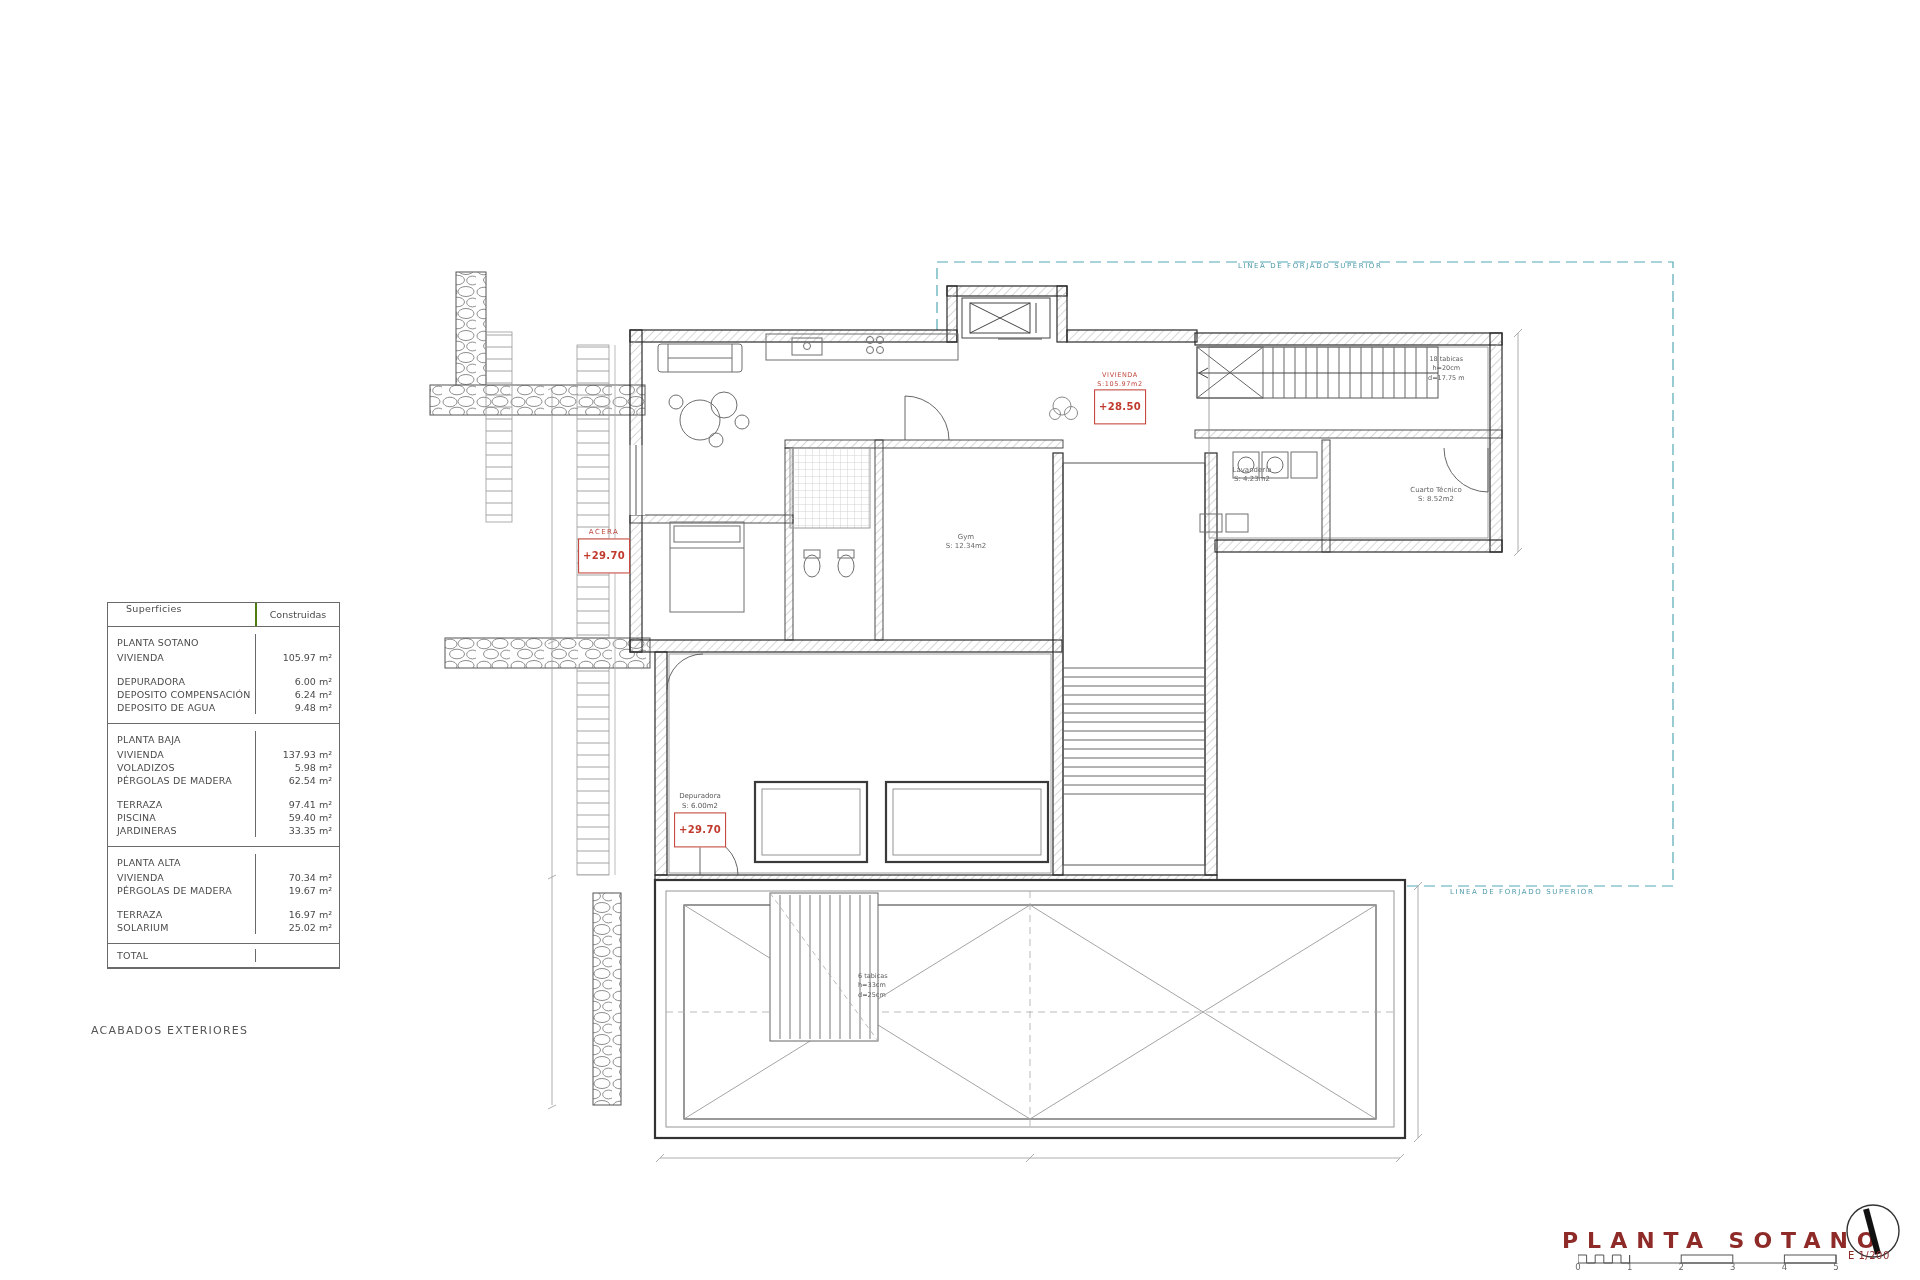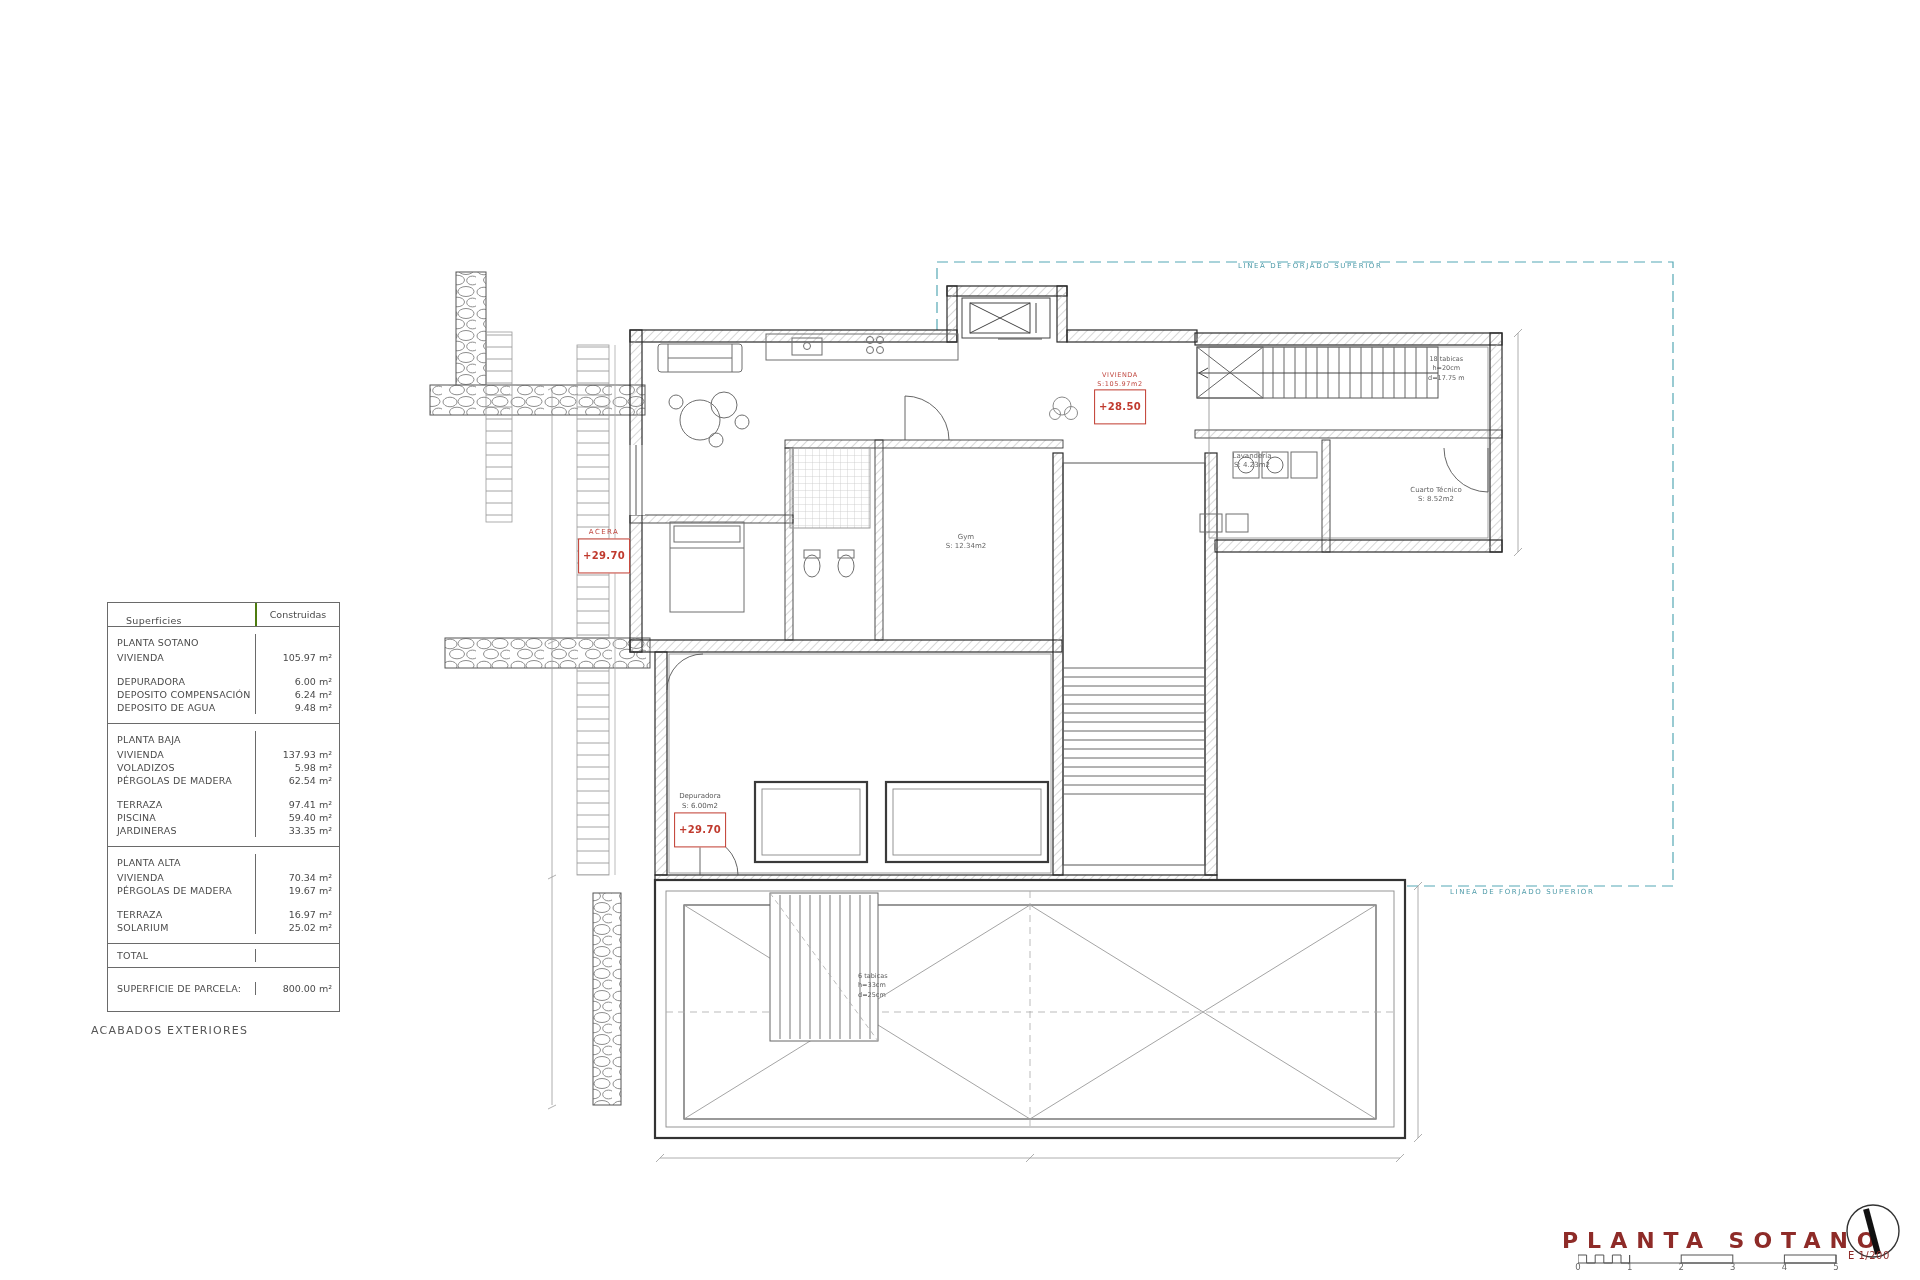--- a/index.html
+++ b/index.html
@@ -3,21 +3,21 @@
 <meta charset="utf-8">
 <style>
   html,body{margin:0;padding:0;background:#fff}
   body{width:1920px;height:1280px;position:relative;font-family:"DejaVu Sans",sans-serif;color:#444;overflow:hidden}
   .sheet{position:absolute;inset:0;background:#fff}
   svg.plan{position:absolute;left:0;top:0}
 
   
   .areas{position:absolute;left:107px;top:602px;width:233px;border:1px solid #6a6a6a;background:#fff;font-size:9.5px;color:#4a4a4a;box-sizing:border-box}
   .areas *{box-sizing:border-box}
-  .thead{display:flex;height:24px;border-bottom:1px solid #6a6a6a;align-items:flex-end}
+  .thead{display:flex;height:24px;border-bottom:1px solid #6a6a6a;align-items:flex-start}
   .thead .c1{flex:1;padding-left:18px;letter-spacing:.3px}
   .thead .c2{width:84px;height:100%;border-left:2px solid #4d7c0f;display:flex;align-items:center;justify-content:center}
   .trow{display:flex;min-height:13px;align-items:center}
   .trow .c1{flex:1;padding-left:9px;letter-spacing:.2px}
   .trow .c2{width:84px;align-self:stretch;border-left:1px solid #6a6a6a;display:flex;align-items:center;justify-content:flex-end;padding-right:7px}
   .tsec{border-bottom:1px solid #6a6a6a;padding:7px 0 9px}
   .trow.sec{min-height:17px}
   .trow.gap{min-height:11px}
   .ttotal{border-bottom:1px solid #6a6a6a;border-top:1px solid #6a6a6a;margin-top:-1px;padding:5px 0}
   .tparcel{padding:14px 0 16px}
@@ -298,21 +298,21 @@
   <div class="lbl" style="left:700px;top:820px">
     <div class="rname-blk">Depuradora</div>
     <div class="rname-blk">S: 6.00m2</div>
     <div class="lvbox">+29.70</div>
   </div>
 
   <div class="roomlbl" style="left:966px;top:542px">
     <div>Gym</div>
     <div>S: 12.34m2</div>
   </div>
-  <div class="roomlbl" style="left:1252px;top:461px">
+  <div class="roomlbl" style="left:1252px;top:475px">
     <div>Lavandería</div>
     <div>S: 4.23m2</div>
   </div>
   <div class="roomlbl" style="left:1436px;top:495px">
     <div>Cuarto Técnico</div>
     <div>S: 8.52m2</div>
   </div>
 
   <div class="note" style="left:1428px;top:355px;text-align:center">18 tabicas
 h=20cm
@@ -412,26 +412,20 @@
             <div class="c1">SOLARIUM</div>
             <div class="c2">25.02 m²</div>
           </div>
         </div>
       </div>
     <div class="ttotal">
       <div class="trow">
           <div class="c1">TOTAL</div>
           <div class="c2"></div>
         </div>
-    </div>
-    <div class="tparcel">
-      <div class="trow">
-        <div class="c1">SUPERFICIE DE PARCELA:</div>
-        <div class="c2">800.00 m²</div>
-      </div>
     </div>
   </div>
 
   <div class="finishes">
     <div class="fhead">ACABADOS EXTERIORES</div>
   </div>
 
   <div class="ptitle">PLANTA SOTANO</div>
 
   <div class="north">

